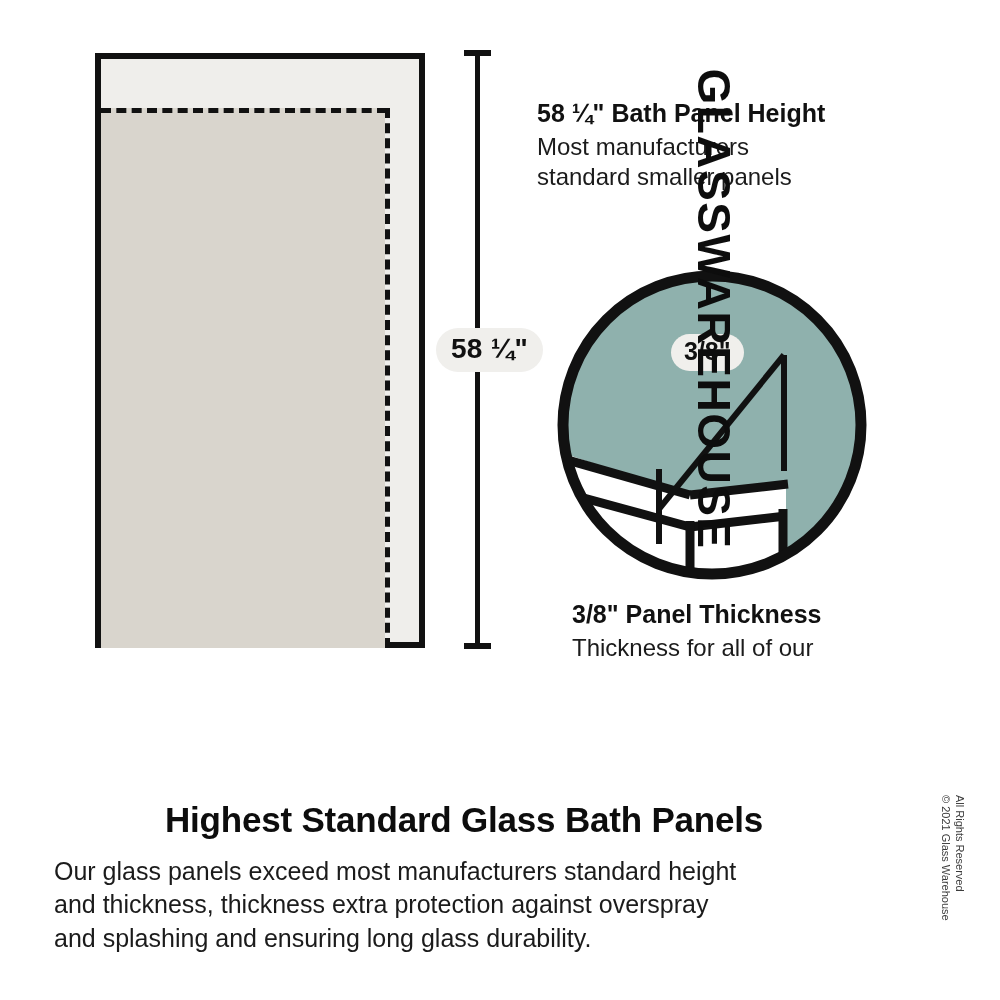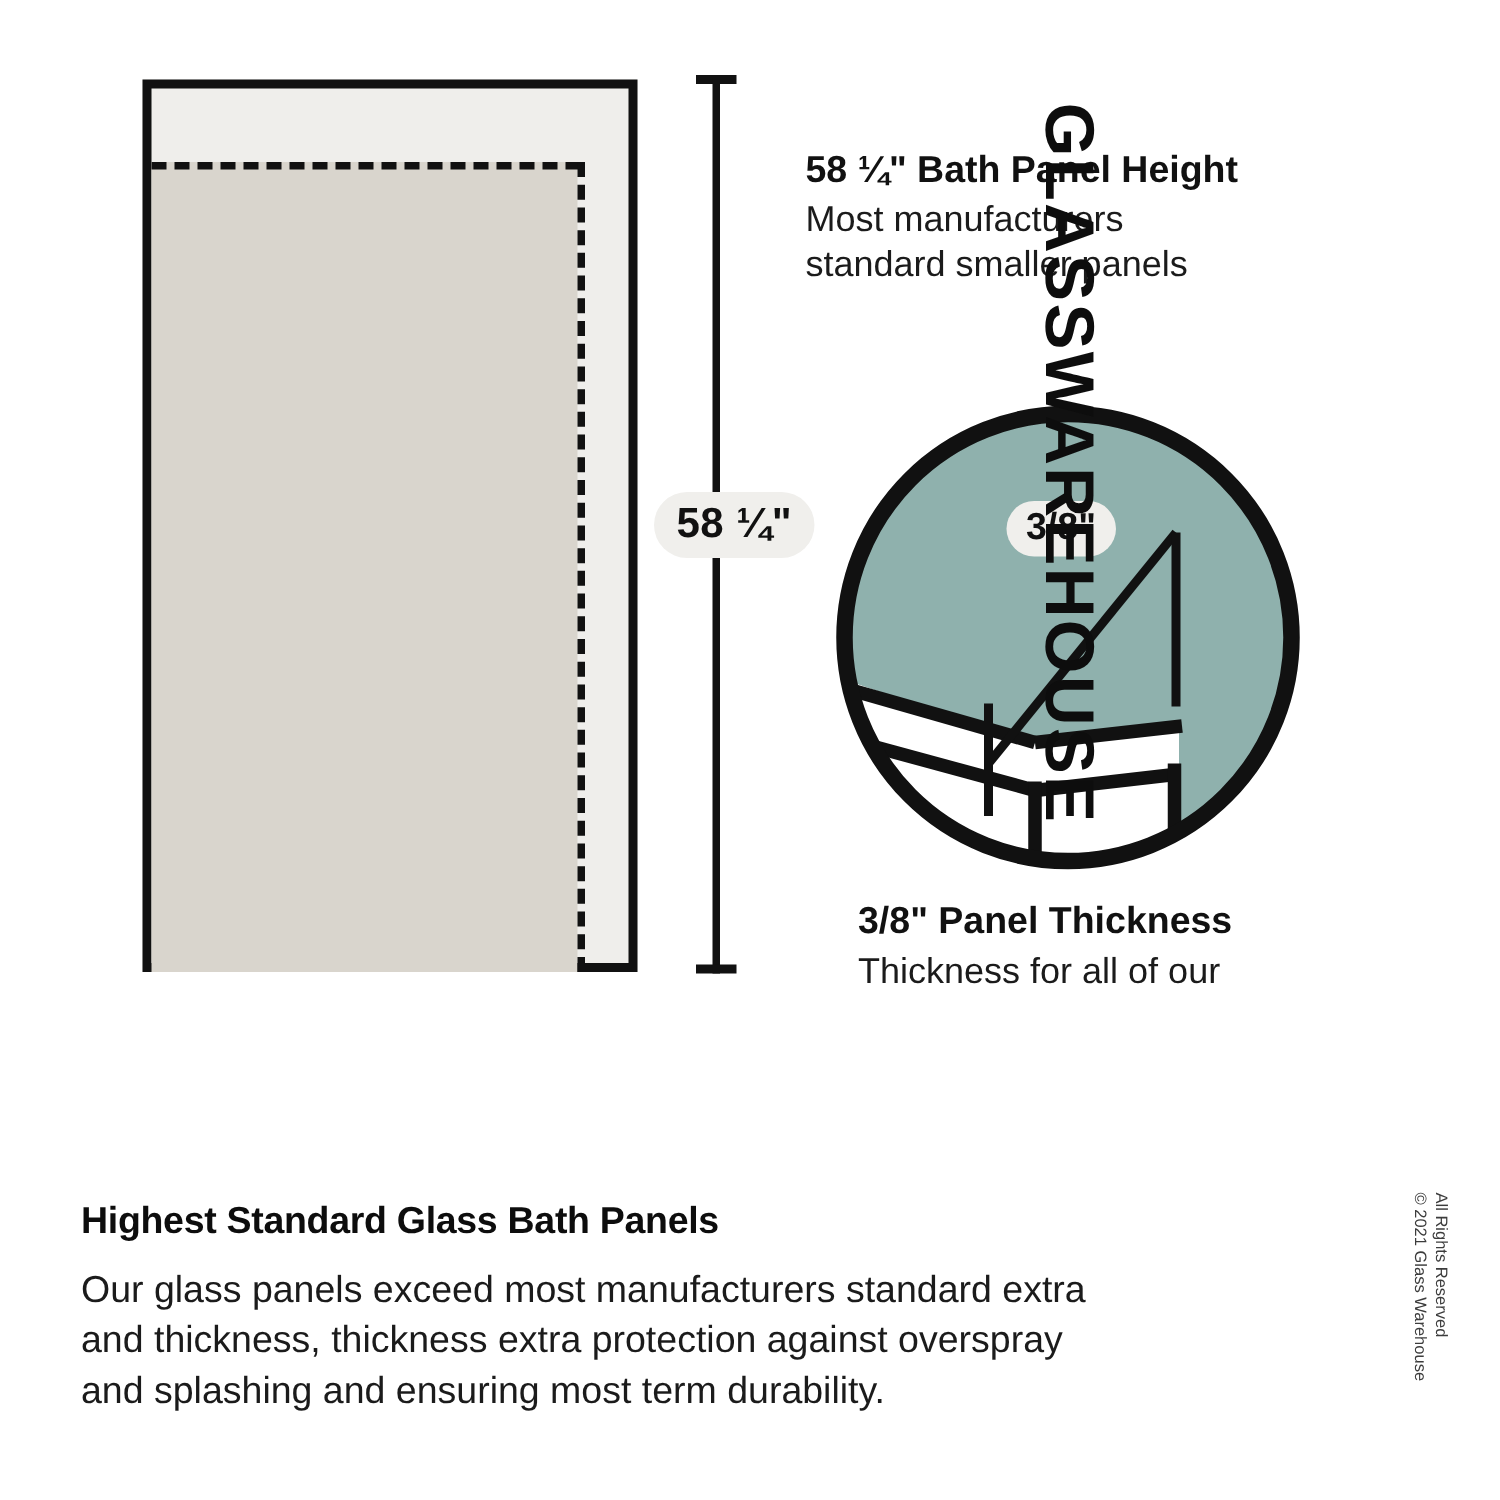--- a/index.html
+++ b/index.html
@@ -189,26 +189,27 @@
   }
 
   
   .bottom-block {
     position: absolute;
     left: 54px;
     top: 800px;
     width: 820px;
   }
   .bottom-block h1 {
-    font-size: 25px;
+    font-size: 35px;
     font-weight: 700;
     line-height: 1.12;
     margin: 0 0 16px 0;
     color: #0d0d0d;
     letter-spacing: -0.2px;
+    text-align: center;
   }
   .bottom-block p {
     font-size: 25px;
     font-weight: 400;
     line-height: 1.33;
     margin: 0;
     color: #1b1b1b;
   }
 </style>
 </head>
@@ -283,23 +284,23 @@
     </p>
   </div>
 
   <div class="brand-logo">
     <span>GLASSWAREHOUSE</span>
   </div>
 
   <div class="bottom-block">
     <h1>Highest Standard Glass Bath Panels</h1>
     <p>
-      <span>Our glass panels exceed most manufacturers standard extra</span><br>
+      <span>Our glass panels exceed most manufacturers standard height</span><br>
       <span>and thickness, thickness extra protection against overspray</span><br>
-      <span>and splashing and ensuring most term durability.</span>
+      <span>and splashing and ensuring long glass durability.</span>
     </p>
   </div>
 
   <div class="copyright">
     <span class="cline l1">© 2021 Glass Warehouse</span>
     <span class="cline l2">All Rights Reserved</span>
   </div>
 
 </div>
 

